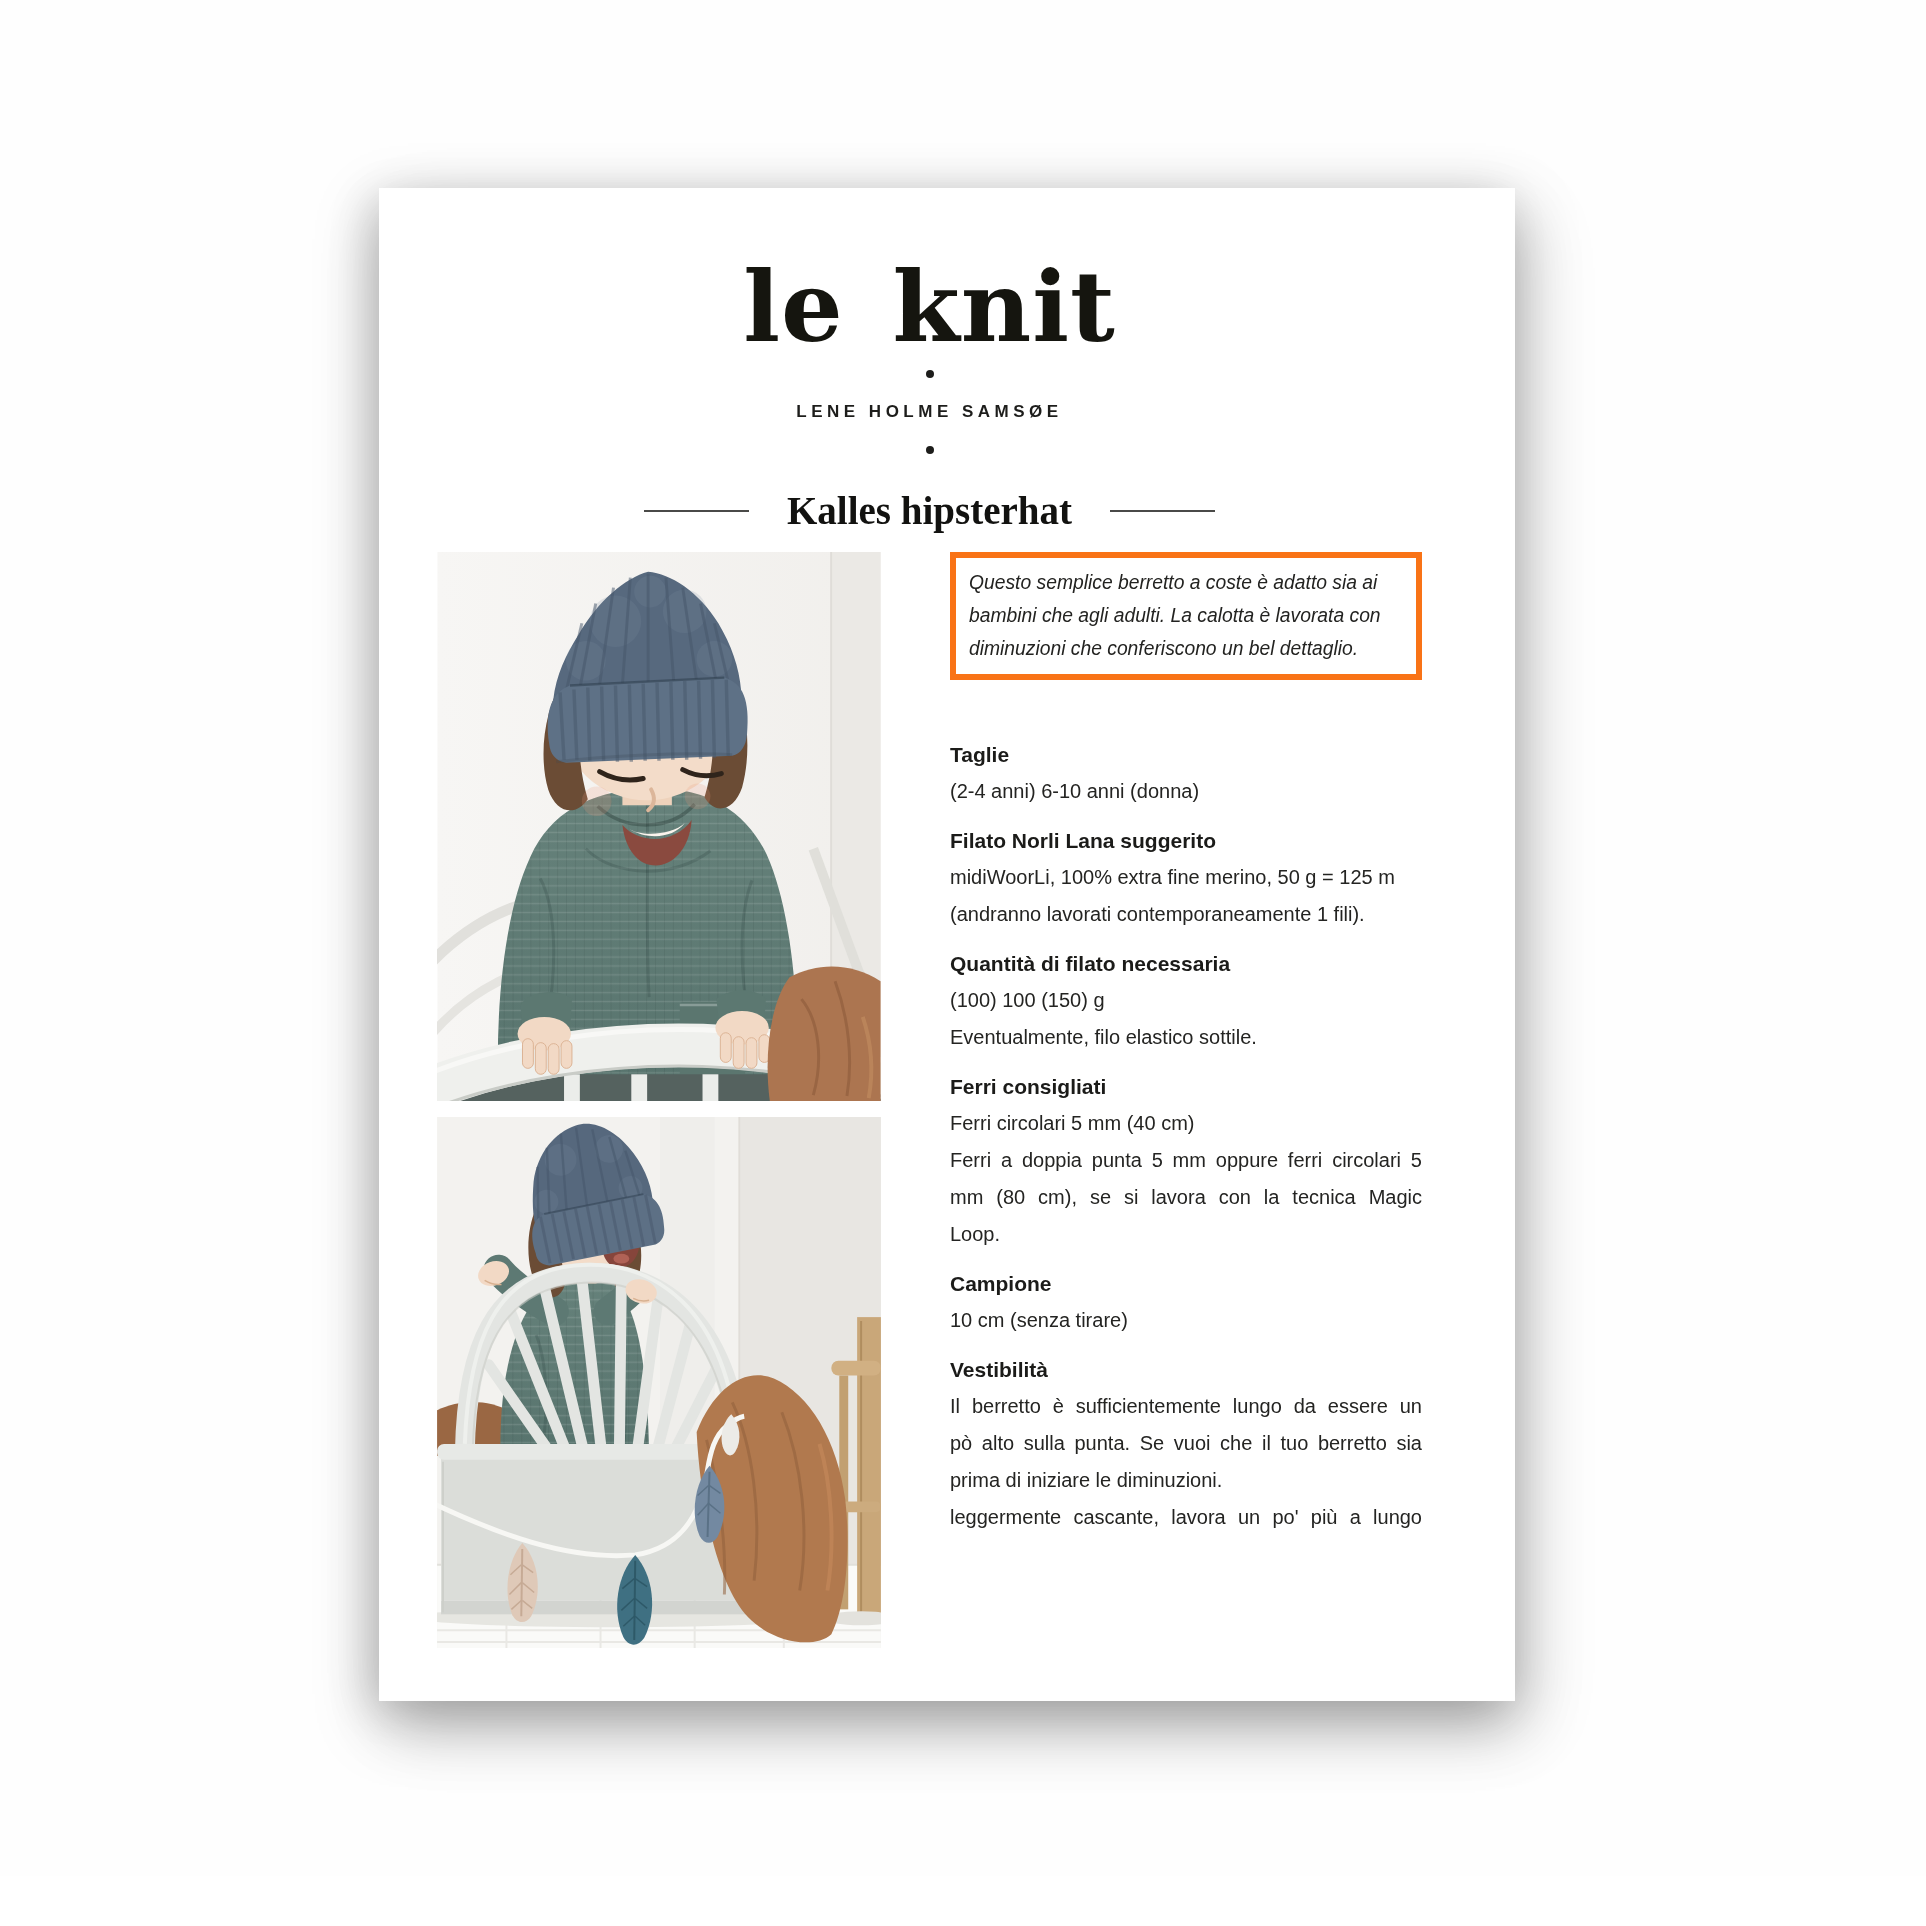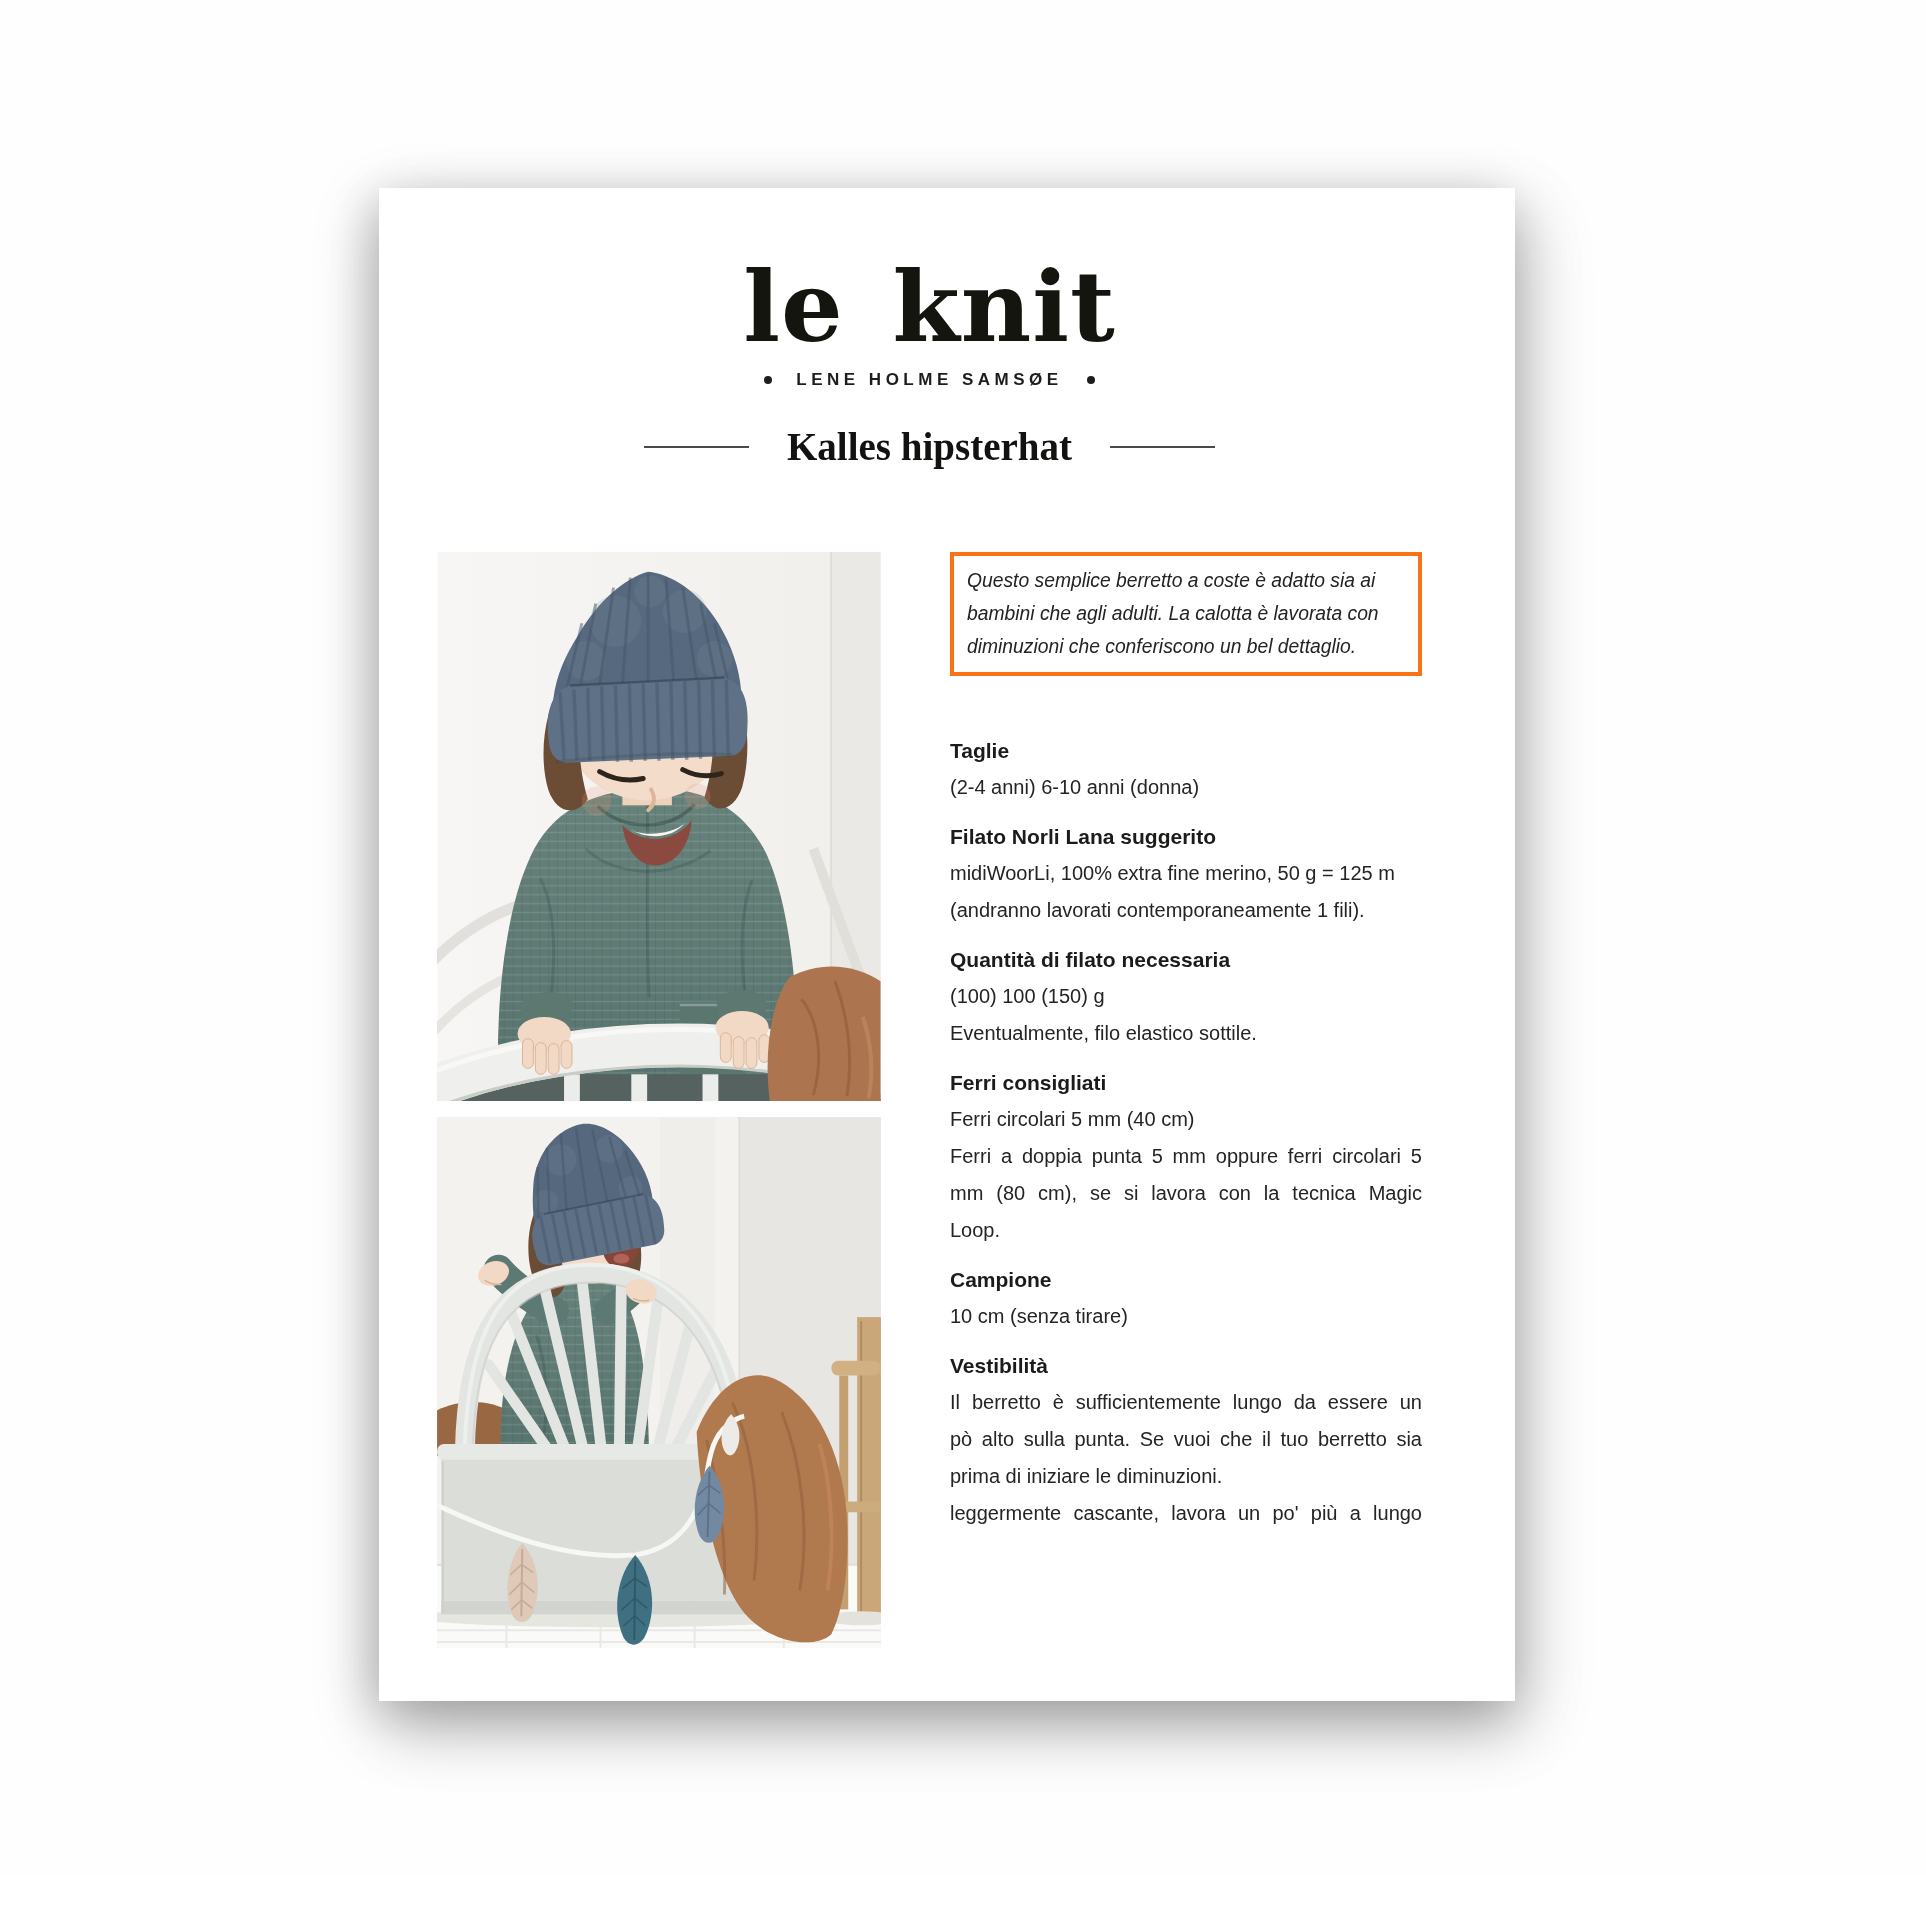--- a/index.html
+++ b/index.html
@@ -6,35 +6,35 @@
   html,body { background:#ffffff; }
   .stage{ position:relative; width:1927px; height:1876px; background:#fefefe; overflow:hidden;
           font-family:"Liberation Sans", sans-serif; color:#222220; }
   .sheet{ position:absolute; left:379px; top:188px; width:1136px; height:1513px; background:#ffffff;
           box-shadow: 0 22px 59px rgba(0,0,0,.26), 14px 26px 69px rgba(0,0,0,.12), -10px 8px 42px rgba(0,0,0,.10); }
 
   
   .header{ position:absolute; left:58px; top:71px; width:985px; text-align:center; }
   .logo{ font-family:"DejaVu Serif", serif; font-weight:700; font-size:97px; line-height:1;
          letter-spacing:1px; word-spacing:14px; color:#15150f; }
-  .byline{ margin-top:14px; display:flex; justify-content:center; align-items:center; gap:24px; }
+  .byline{ margin-top:14px; display:flex; justify-content:center; align-items:center; gap:24px;flex-direction:column; }
   .byline-text{ font-size:17px; font-weight:700; letter-spacing:4.5px; color:#1d1d1b; }
   .dot{ width:8px; height:8px; border-radius:50%; background:#1d1d1b; }
   .title-row{ margin-top:34px; display:flex; justify-content:center; align-items:center; gap:38px; }
   .title-row h1{ font-family:"Liberation Serif", serif; font-weight:700; font-size:39px; color:#121210; }
   .rule{ width:105px; height:2px; background:#4a4a48; }
 
   
   .photos{ position:absolute; left:58px; top:364px; width:444px; }
   .photos figure{ display:block; }
   .photos figure + figure{ margin-top:16px; }
   .photos svg{ display:block; }
 
   .info{ position:absolute; left:571px; top:364px; width:472px; color:#242422; }
-  .intro-box{ border:4px solid #f97316; padding:8px 12px 9px 13px; }
+  .intro-box{ border:6px solid #f97316; padding:8px 12px 9px 13px; }
   .intro-box p{ font-style:italic; font-size:19.3px; line-height:33px; white-space:nowrap; color:#232321; }
   .sections{ margin-top:0; }
   .sec{ margin-top:12px; }
   .sec:first-child{ margin-top:56px; }
   .sec h3{ font-size:21px; font-weight:700; line-height:37px; color:#1b1b19; }
   .bl{ font-size:20px; line-height:37px; white-space:nowrap; }
   .bl.flush{ white-space:normal; text-align:justify; text-align-last:justify; }
 </style>
 </head>
 <body>

